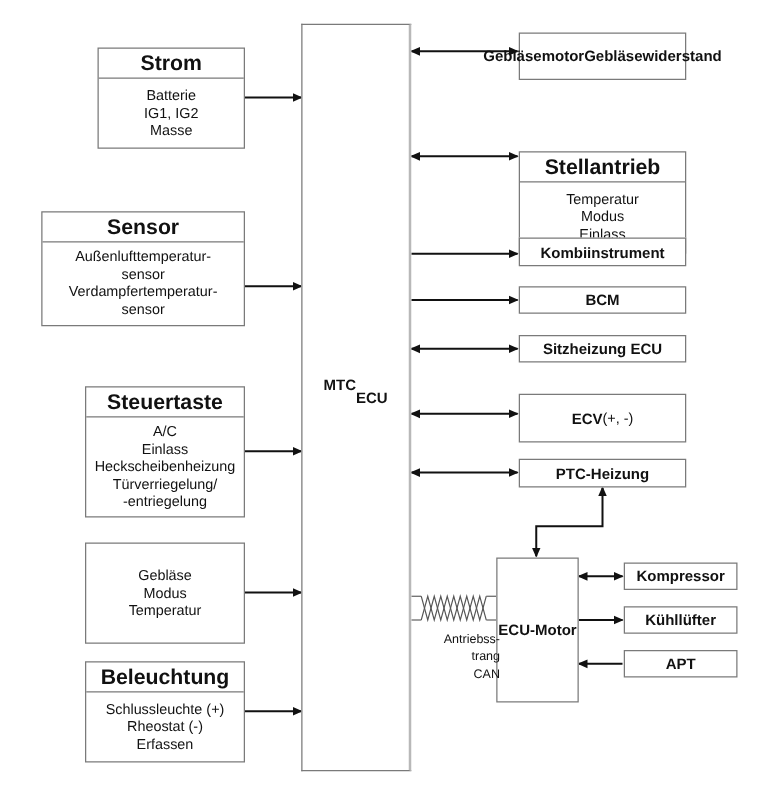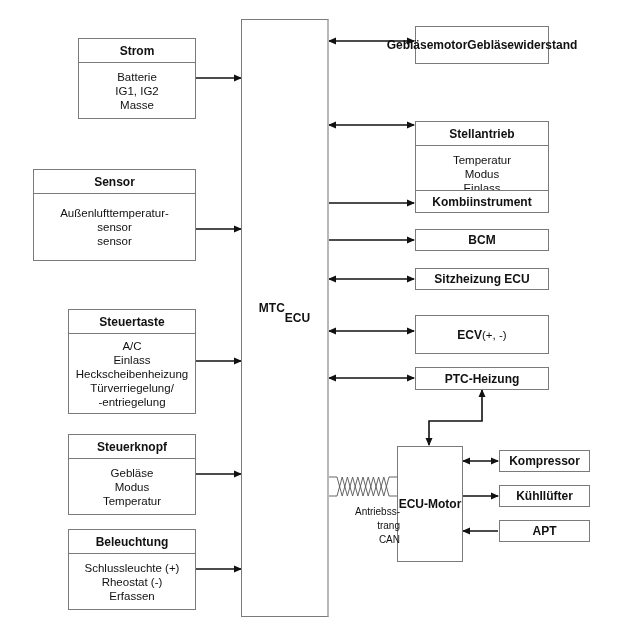--- a/index.html
+++ b/index.html
@@ -1,21 +1,21 @@
 <!DOCTYPE html>
 <html><head>
 <meta charset="utf-8">
 <style>
   html, body { margin: 0; padding: 0; background: #ffffff; }
   body { width: 623px; height: 636px; position: relative; overflow: hidden;
          font-family: "Liberation Sans", sans-serif; color: #111; }
   svg.wires { position: absolute; left: 0; top: 0; width: 623px; height: 636px; }
   .box { position: absolute; box-sizing: border-box; border: 1.3px solid #7a7a7a; background: #fff;
          display: flex; flex-direction: column; }
-  .box .hdr { font-weight: bold; font-size: 12px; text-align: center; box-sizing: border-box;
+  .box .hdr { font-weight: bold; font-size: 17px; text-align: center; box-sizing: border-box;
               border-bottom: 1.3px solid #7a7a7a; display: flex; align-items: center; justify-content: center; }
   .box .body { flex: 1; display: flex; flex-direction: column; align-items: center; justify-content: center;
                font-size: 11.5px; line-height: 14px; text-align: center; }
   .simple { position: absolute; box-sizing: border-box; border: 1.3px solid #7a7a7a; background: #fff;
             display: flex; flex-direction: row; align-items: center; justify-content: center;
             font-weight: bold; font-size: 12px; line-height: 14px; text-align: center; }
   .simple .sub { font-weight: normal; font-size: 11.5px; }
   .label { position: absolute; text-align: right; font-size: 10px; line-height: 14px; }
 </style>
 </head>
@@ -70,37 +70,37 @@
     <span>IG1, IG2</span>
     <span>Masse</span>
   </div>
 </div>
 
 <div class="box" style="left:33px; top:169px; width:163px; height:92px;">
   <div class="hdr" style="height:24px;">Sensor</div>
   <div class="body">
     <span>Außenlufttemperatur-</span>
     <span>sensor</span>
+    <span>Verdampfertemperatur-</span>
     <span>sensor</span>
   </div>
 </div>
 
 <div class="box" style="left:68px; top:309px; width:128px; height:105px;">
   <div class="hdr" style="height:24px;">Steuertaste</div>
   <div class="body">
     <span>A/C</span>
     <span>Einlass</span>
     <span>Heckscheibenheizung</span>
     <span>Türverriegelung/</span>
     <span>-entriegelung</span>
   </div>
 </div>
 
 <div class="box" style="left:68px; top:434px; width:128px; height:81px;">
-  <div class="hdr" style="height:24px;">Steuerknopf</div>
   <div class="body">
     <span>Gebläse</span>
     <span>Modus</span>
     <span>Temperatur</span>
   </div>
 </div>
 
 <div class="box" style="left:68px; top:529px; width:128px; height:81px;">
   <div class="hdr" style="height:24px;">Beleuchtung</div>
   <div class="body">

